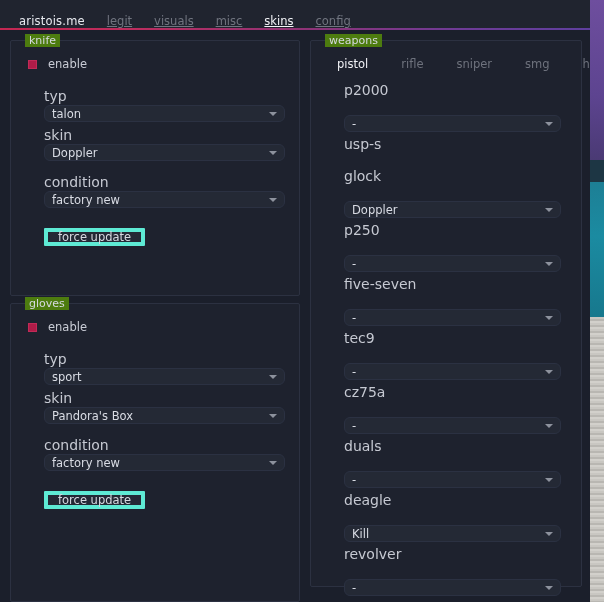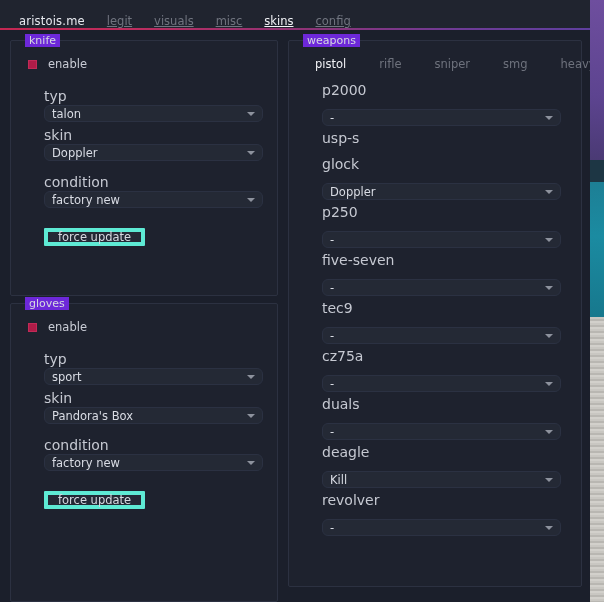--- a/index.html
+++ b/index.html
@@ -80,34 +80,34 @@
   
   #content {
     position: relative;
     height: calc(602px - 30px);
     padding: 10px 8px 0 10px;
     display: flex;
     gap: 10px;
   }
 
   .col-left  { width: 292px; display: flex; flex-direction: column; gap: 7px; }
-  .col-right { width: 294px; }
+  .col-right { width: 272px; }
 
   
   .group {
     position: relative;
     border: 1px solid #2c3141;
     border-radius: 2px;
     background: #1e222e;
   }
   .group > .legend {
     position: absolute;
     top: -7px;
     left: 14px;
-    background: #6d28d9;
+    background: #4d7c0f;
     padding: 0 4px;
     color: #d6d9e0;
     font-size: 11px;
     line-height: 13px;
     white-space: nowrap;
   }
   .group-body { padding: 16px 14px 10px 14px; }
 
   .g-knife  { height: 278px; }
   .g-gloves { height: 324px; }
@@ -198,21 +198,21 @@
     font-size: 11.5px;
     padding: 0 16px 0 0;
     margin-right: 17px;
     white-space: nowrap;
     cursor: pointer;
   }
   .wtab.active { color: #f0f1f5; }
 
   .wlist { padding-left: 19px; padding-right: 6px; }
   .wrow { margin-bottom: 5px; }
-  .wrow .field-label { margin-bottom: 11px; }
+  .wrow .field-label { margin-bottom: 17px; }
 </style>
 </head>
 <body>
 
 <div id="desktop">
 
   <div class="bg-strip bg-purple"></div>
   <div class="bg-strip bg-dark1"></div>
   <div class="bg-strip bg-teal"></div>
   <div class="bg-strip bg-gray"></div>

